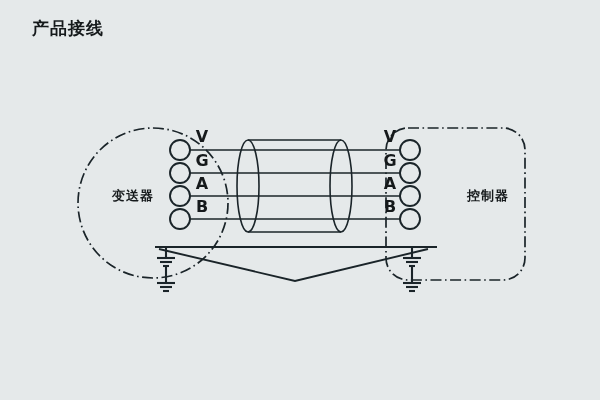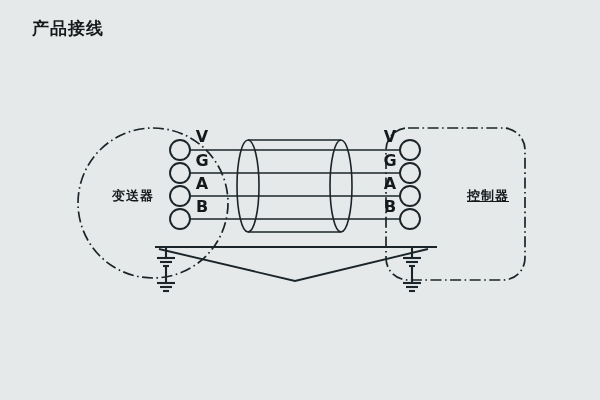--- a/index.html
+++ b/index.html
@@ -35,21 +35,21 @@
   .dev-label {
     position: absolute;
     font-size: 13px;
     font-weight: 700;
     color: #15191b;
     letter-spacing: 1px;
     white-space: nowrap;
     transform: translate(-50%, -50%);
   }
   #label-transmitter { left: 133px; top: 196px; }
-  #label-controller  { left: 488px; top: 196px; text-decoration: underline; }
+  #label-controller  { left: 488px; top: 196px; }
   .term-label {
     position: absolute;
     font-size: 16px;
     font-weight: 700;
     color: #15191b;
     line-height: 1;
     white-space: nowrap;
     transform: translate(-50%, -50%);
   }
 </style>

